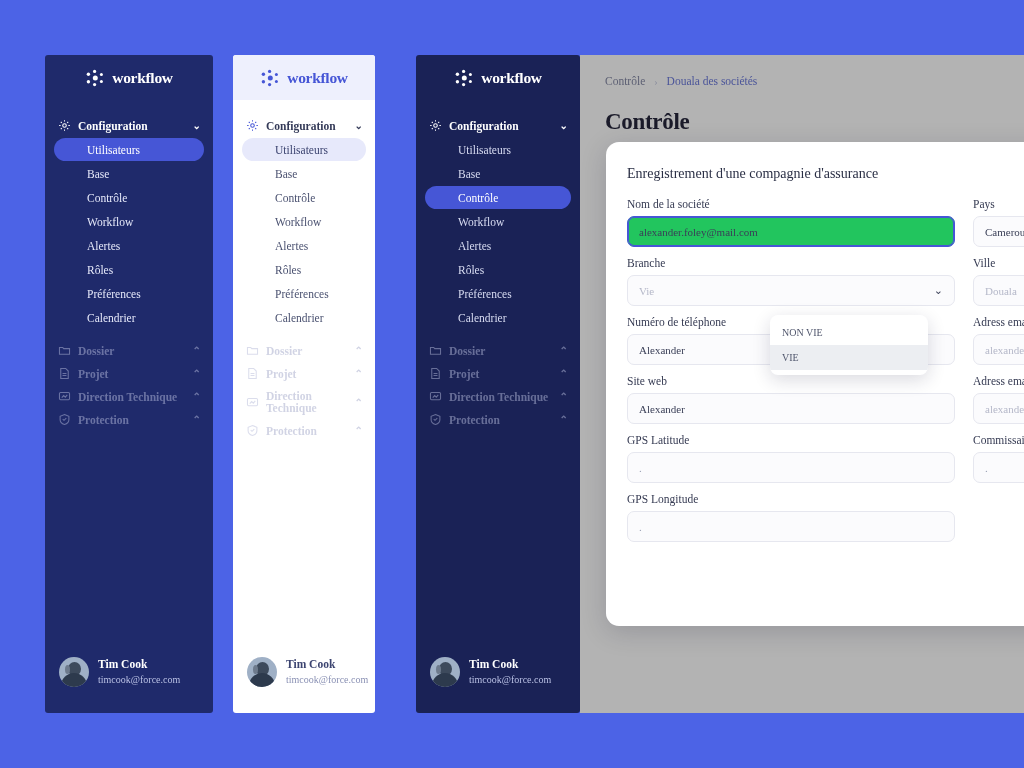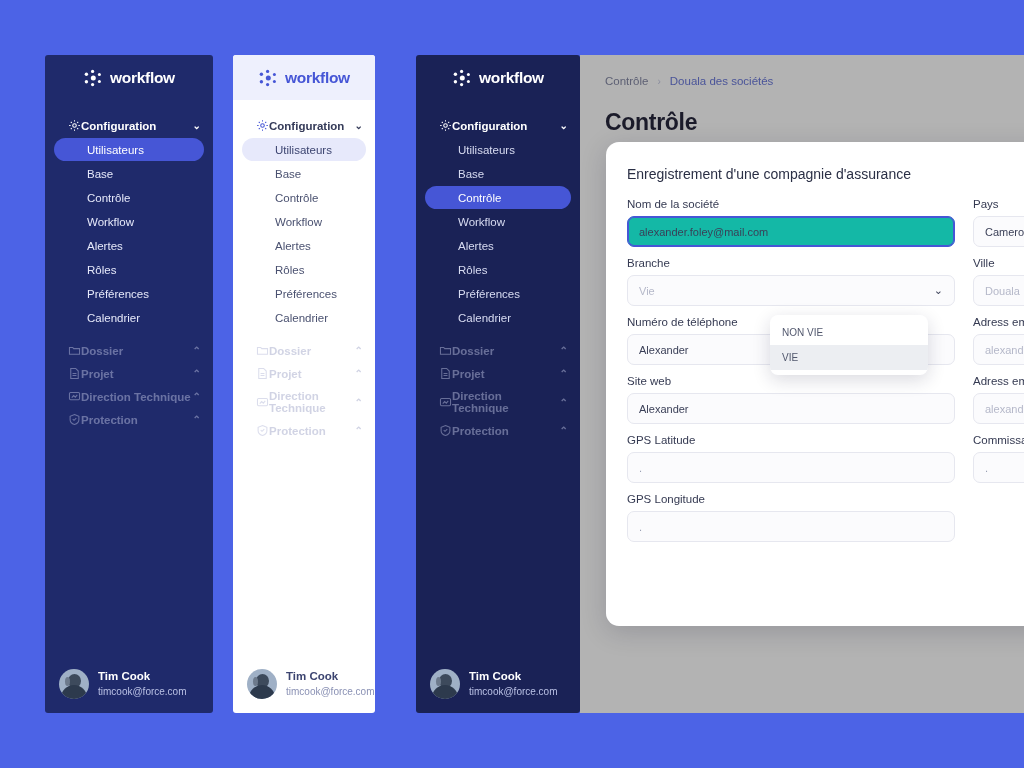--- a/index.html
+++ b/index.html
@@ -2,21 +2,21 @@
 <html><head>
 <meta charset="utf-8">
 <style>
   * { box-sizing: border-box; margin: 0; padding: 0; }
   html, body {
     width: 1024px; height: 768px;
     font-family: "Liberation Sans", sans-serif;
     background: #4c63e6;
     overflow: hidden;
   }
-  .stage { position: relative; width: 1020px; height: 768px; }
+  .stage { position: relative; width: 1020px; height: 768px; font-family: Liberation Serif, serif; }
 
   
   .panel { position: absolute; top: 55px; height: 658px; overflow: hidden; }
 
   
   .sb1 { left: 45px; width: 168px; background: #1f2a6b; border-radius: 3px; }
   .sb1 .logo-bar { height: 45px; display: flex; align-items: center; justify-content: center; }
   .sb1-body { padding-top: 14px; }
 
   
@@ -31,24 +31,23 @@
 
   
   .logo { display: flex; align-items: center; gap: 7px; }
   .logo-mark { width: 20px; height: 20px; position: relative; flex: 0 0 20px; }
   .logo-text { font-size: 15.5px; font-weight: 700; letter-spacing: -.3px; }
   .logo-light .logo-text { color: #ffffff; }
   .logo-dark .logo-text  { color: #4656d6; }
 
   
   .sec-head {
-    display: flex; align-items: center; 
+    display: flex; align-items: center; gap: 7px;
     padding: 5px 12px 5px 13px; font-size: 11.5px; font-weight: 600;
     cursor: pointer;
-    margin-left: 10px;
   }
   .sec-head .chev { margin-left: auto; font-size: 10px; }
   .sec-head .sec-ico { width: 13px; height: 13px; flex: 0 0 13px; display:block; }
   .sb1 .sec-head { color: #ffffff; }
   .sb2 .sec-head { color: #343a58; }
   .sb3 .sec-head { color: #ffffff; }
   .sec-head.muted { opacity: .45; }
   .sb1 .sec-head.muted, .sb3 .sec-head.muted { color: #c6cbe8; }
   .sb2 .sec-head.muted { color: #9aa0c4; }
 
@@ -59,21 +58,21 @@
   }
   .sb1 .sub-item { color: #e6e9fa; }
   .sb2 .sub-item { color: #4a5170; }
   .sb3 .sub-item { color: #d8dcf2; }
   .sb1 .sub-item.active { background: #4656d6; color:#fff; font-weight:500; }
   .sb2 .sub-item.active { background: #e7e9fb; color:#3c4470; font-weight:500; }
   .sb3 .sub-item.active { background: #4656d6; color:#fff; font-weight:500; }
   .group-gap { height: 9px; }
 
   
-  .profile { position: absolute; left: 0; right: 0; bottom: 14px; display:flex; align-items:center; gap:9px; padding: 0 14px; }
+  .profile { position: absolute; left: 0; right: 0; bottom: 26px; display:flex; align-items:center; gap:9px; padding: 0 14px; }
   .avatar { width: 30px; height: 30px; border-radius: 50%; flex:0 0 30px; overflow:hidden; position:relative; background:#9fb0c6; }
   .avatar .head { position:absolute; width:13px; height:14px; border-radius:50%; background:#3d4a5c; left:8.5px; top:5px; }
   .avatar .body { position:absolute; width:26px; height:14px; border-radius:13px 13px 0 0; background:#2d3a4d; left:2px; bottom:0; }
   .avatar .hl { position:absolute; width:5px; height:9px; border-radius:50%; background:#6d7a8c; left:6px; top:8px; }
   .pname { font-size: 11.5px; font-weight: 700; line-height:1.35; }
   .pmail { font-size: 10px; line-height:1.35; }
   .sb1 .pname, .sb3 .pname { color:#ffffff; }
   .sb1 .pmail, .sb3 .pmail { color:#b9c0e4; }
   .sb2 .pname { color:#3c4470; }
   .sb2 .pmail { color:#8a91b4; }
@@ -96,21 +95,21 @@
   .modal-title { font-size: 14px; color:#2a2f45; padding: 24px 0 0 21px; font-weight:400; }
   .form { position:relative; padding: 16px 21px 0 21px; display:flex; gap:18px; }
   .col-l { width: 328px; flex:0 0 328px; }
   .col-r { width: 150px; flex:0 0 150px; }
   .fl { font-size: 11.5px; color:#353a52; margin: 10px 0 6px 0; }
   .fl.first { margin-top: 0; }
   .fi {
     height: 31px; border:1px solid #e6e7ef; border-radius:7px; background:#fbfbfd;
     font-size: 11px; color:#3a3f57; display:flex; align-items:center; padding: 0 11px;
   }
-  .fi.focus { border-color:#4656d6; background:#14b8a6; border-width:1px; box-shadow:0 0 0 1px #4656d6 inset; }
+  .fi.focus { border-color:#4656d6; background:#22c55e; border-width:1px; box-shadow:0 0 0 1px #4656d6 inset; }
   .fi.ph { color:#b5b8c9; }
   .fi.sel { justify-content:space-between; }
   .fi .chev2 { font-size:11px; color:#3a3f57; }
   .fi.dot { color:#9aa0b4; }
 
   
   .dropdown {
     position:absolute; left: 770px; top: 315px; width: 158px;
     background:#fff; border-radius:8px; box-shadow: 0 5px 18px rgba(25,25,60,.16);
     overflow:hidden; padding: 5px 0;

